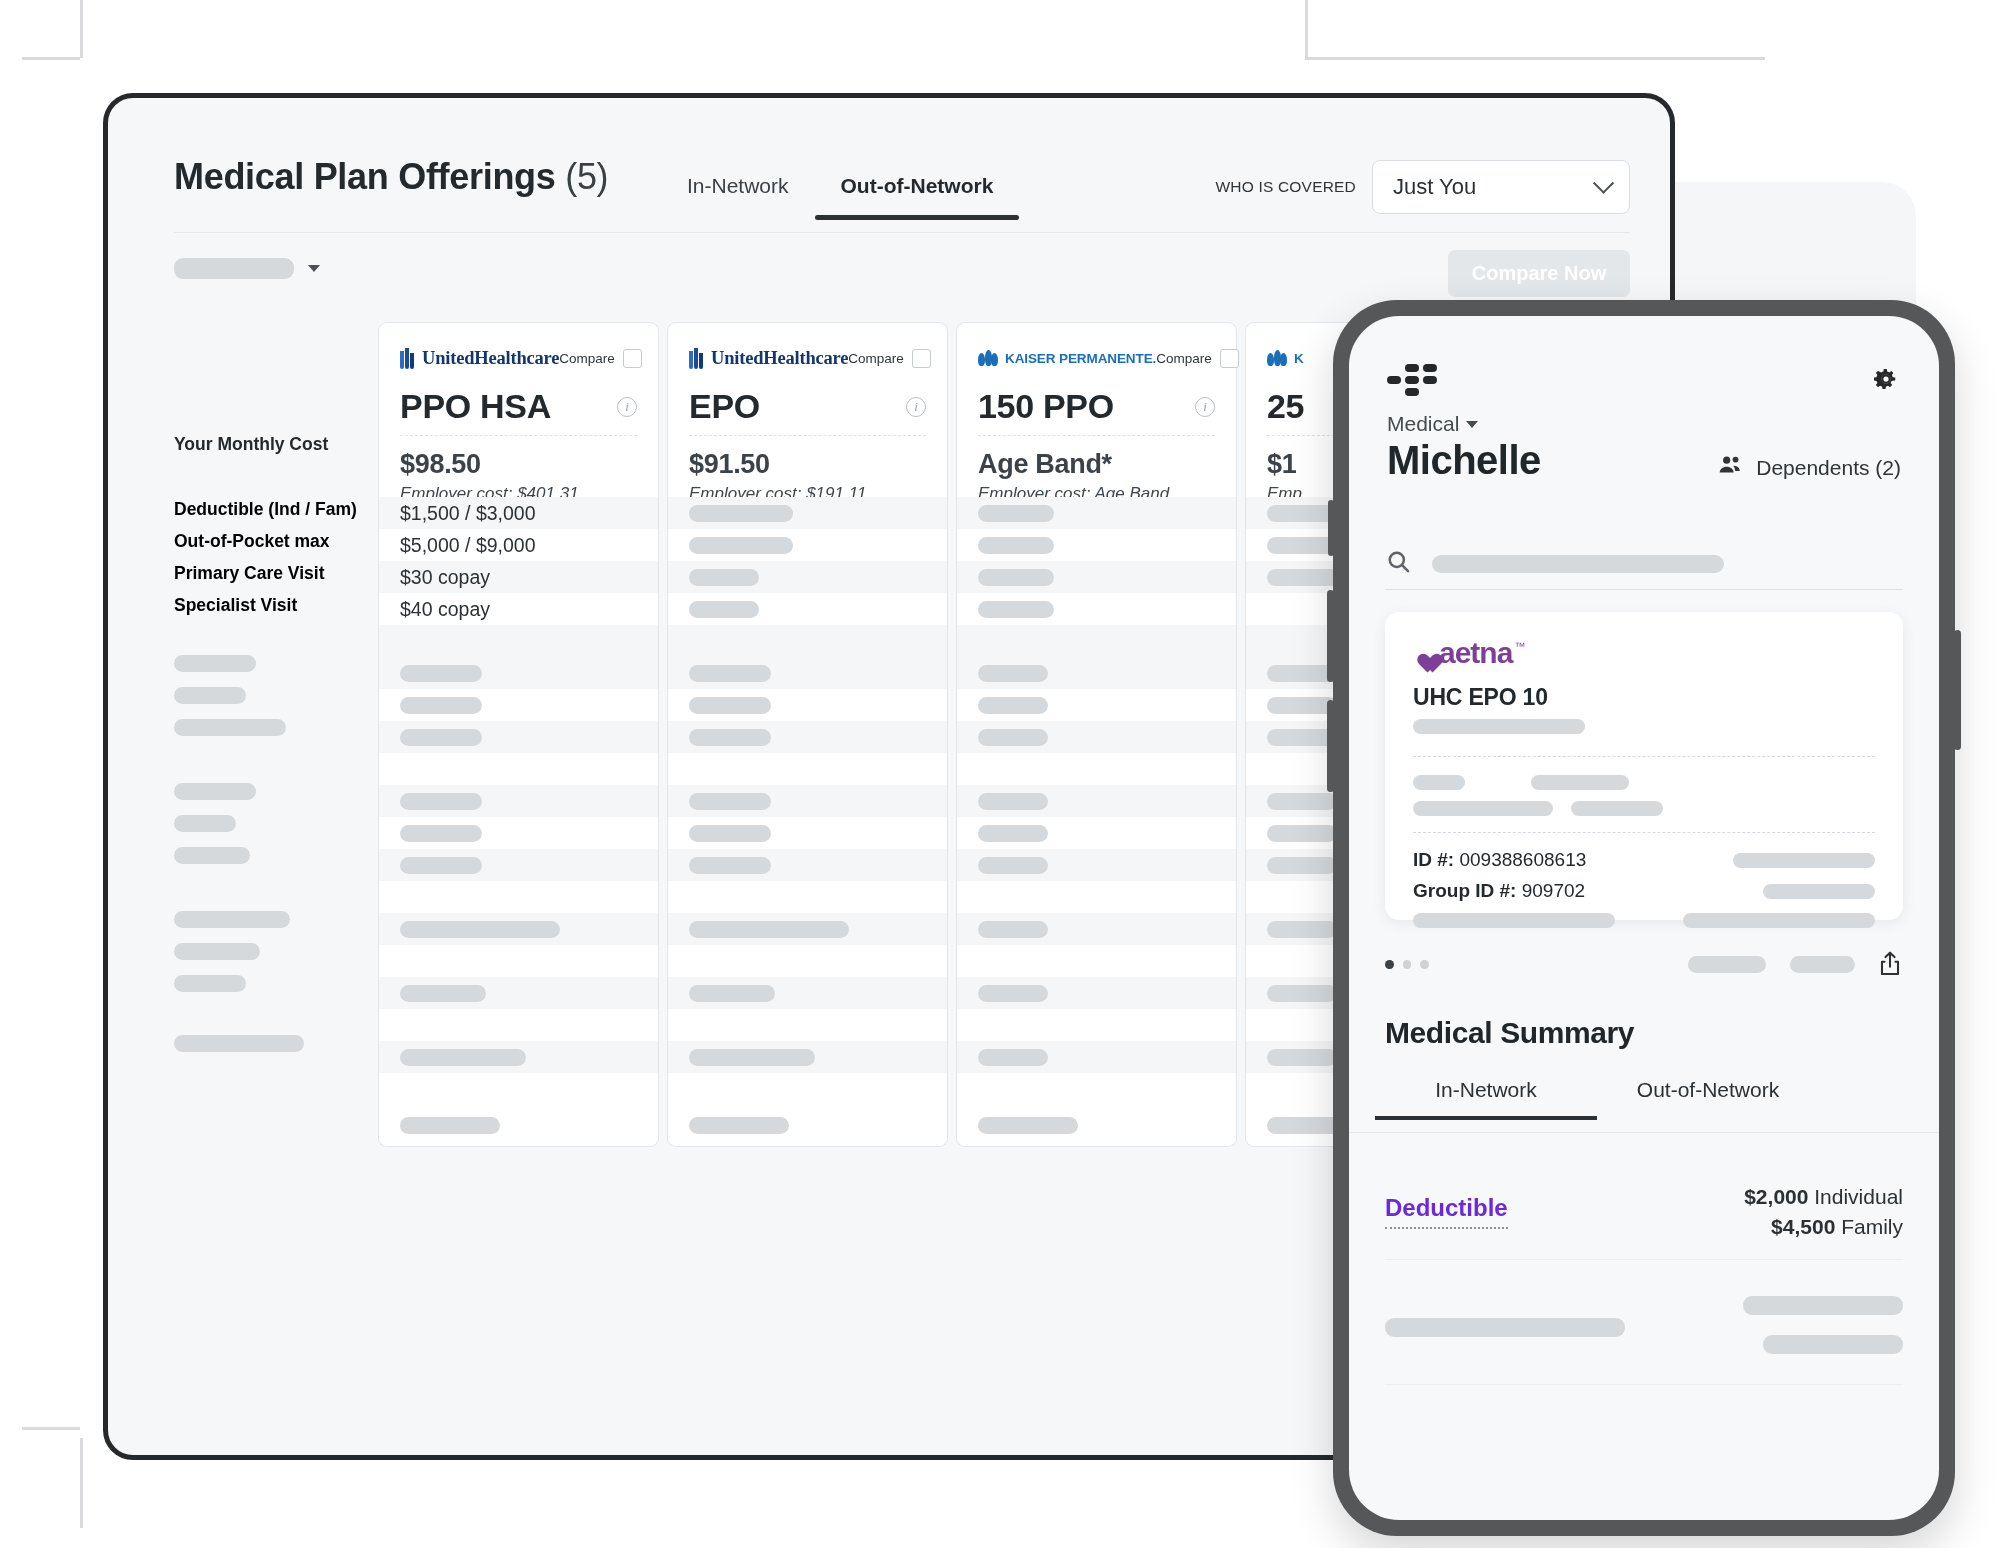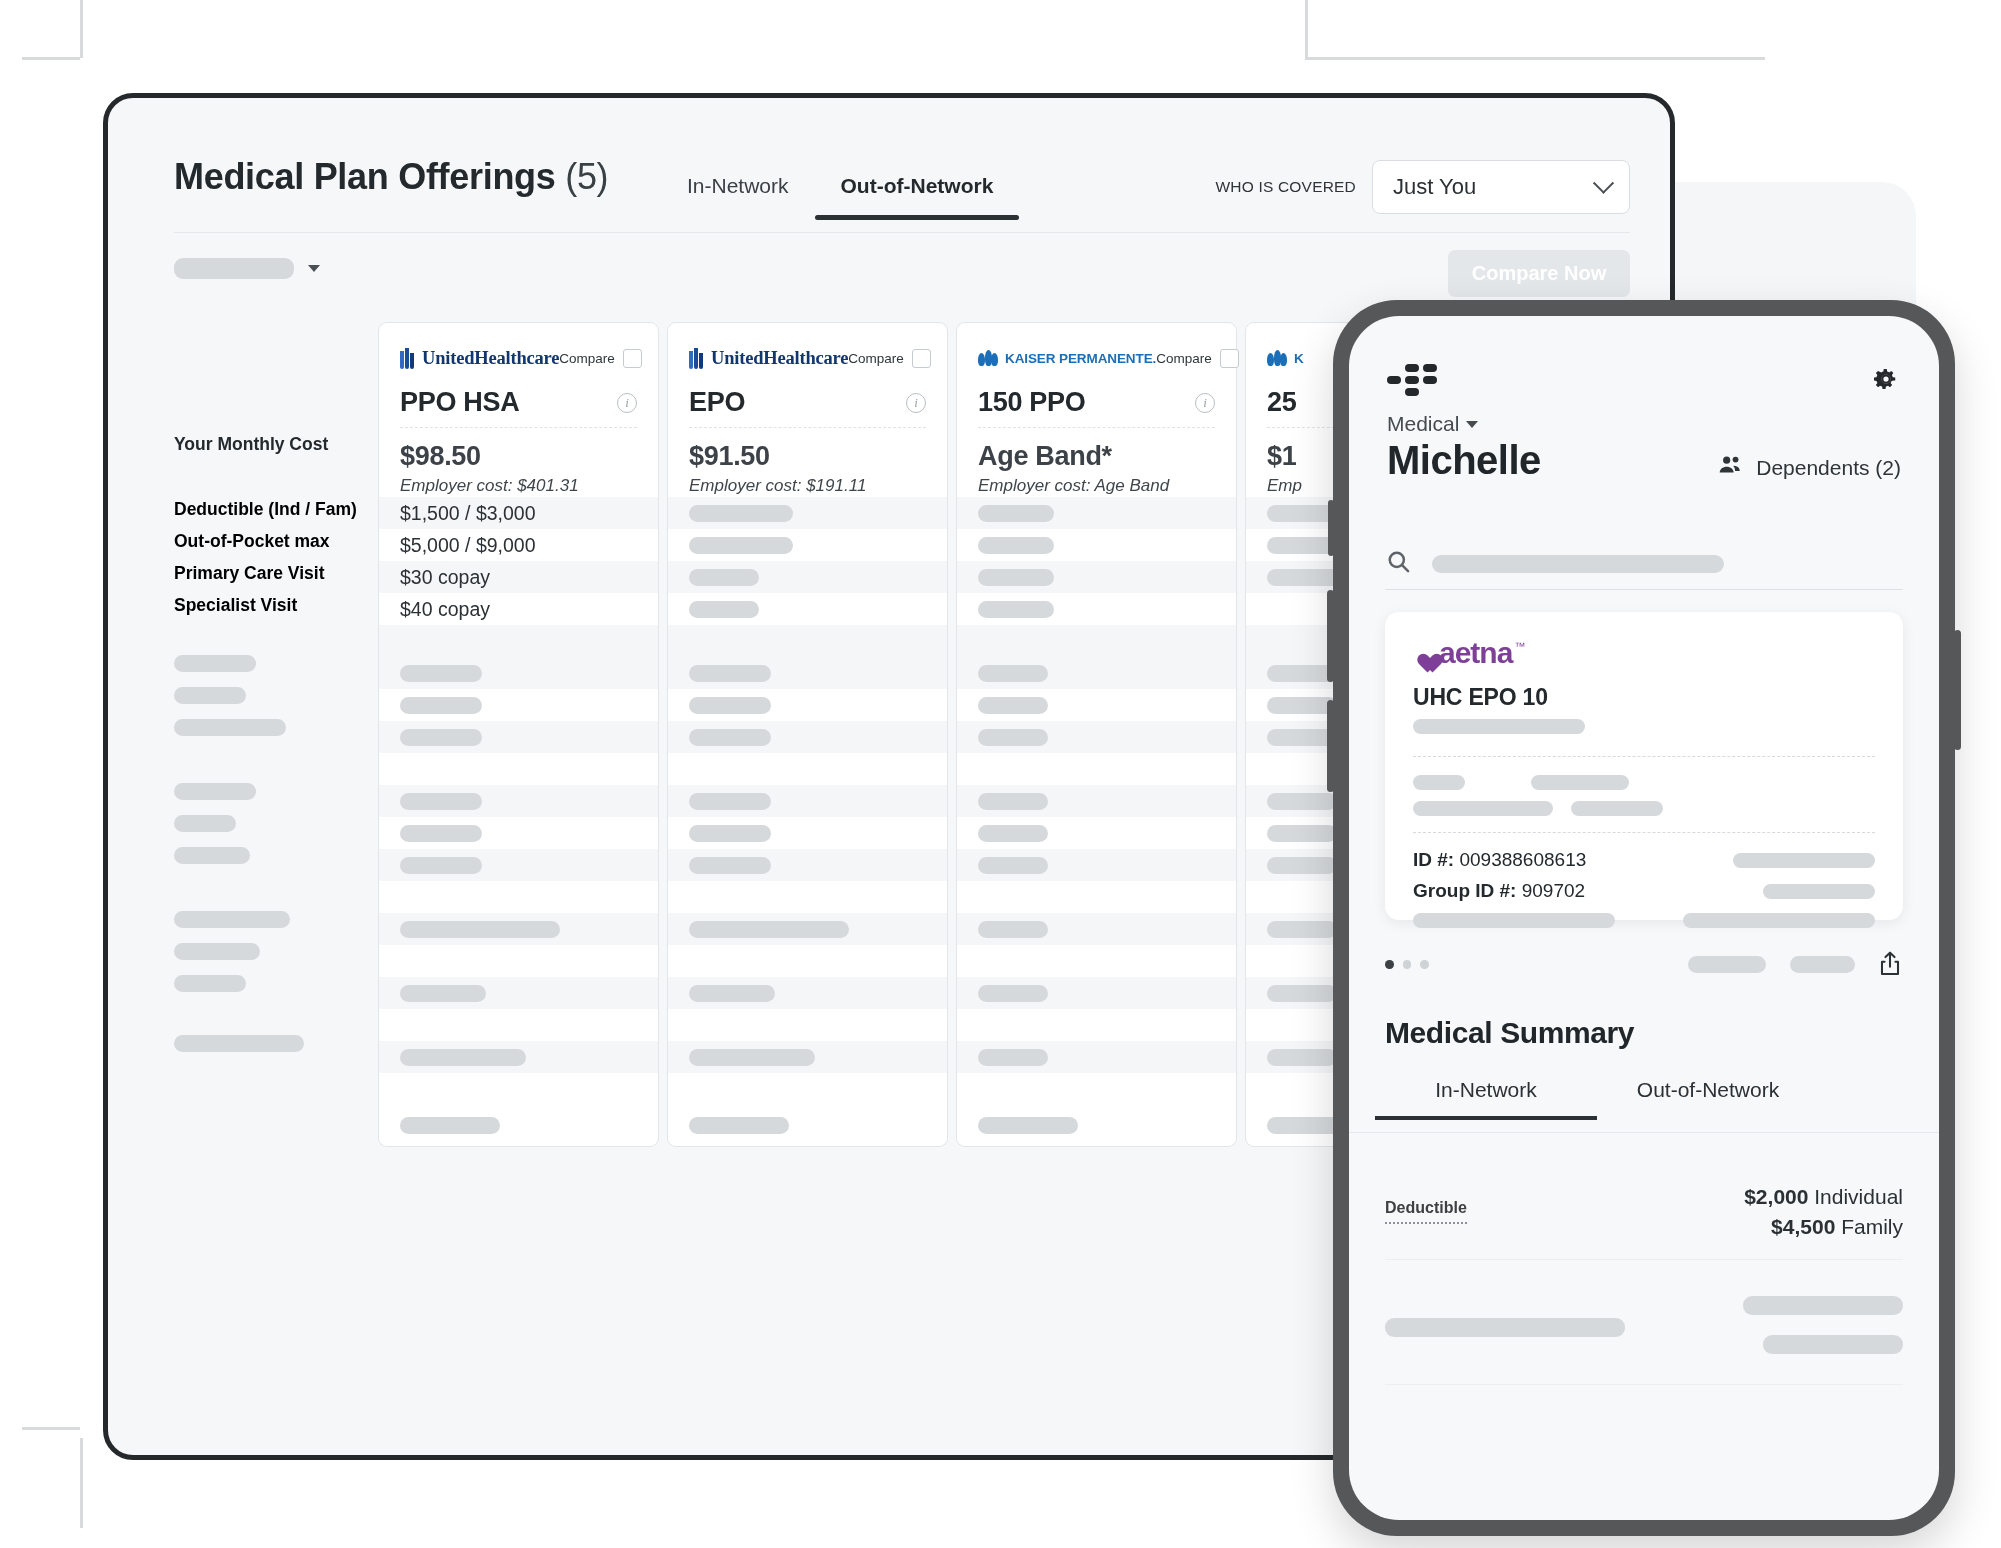--- a/index.html
+++ b/index.html
@@ -98,21 +98,21 @@
   .kp-mark span { position: absolute; background: #1a6fb8; border-radius: 50% 50% 40% 40%; }
   .kp-mark span:nth-child(1){ left:0; top:3px; width:7px; height:13px; }
   .kp-mark span:nth-child(2){ left:6.5px; top:0; width:7px; height:16px; }
   .kp-mark span:nth-child(3){ left:13px; top:3px; width:7px; height:13px; }
 
   .cmp { display: flex; align-items: center; gap: 8px; }
   .cmp-label { font-size: 13.5px; color: #2f3639; white-space: nowrap; }
   .cmp-box { width: 19px; height: 19px; border: 1.5px solid #c6cbd0; border-radius: 3px; background: #fff; }
 
   .plan-name-row { display: flex; align-items: center; justify-content: space-between; margin-top: 16px; }
-  .plan-name { font-size: 27px; font-weight: 700; color: #23292c; letter-spacing: -0.3px; white-space: nowrap; }
+  .plan-name { font-size: 34px; font-weight: 700; color: #23292c; letter-spacing: -0.3px; white-space: nowrap; }
   .info-i {
     width: 20px; height: 20px; border-radius: 50%; border: 1.6px solid #b9bfc4;
     color: #9aa1a7; font-size: 13px; font-style: italic; font-family: "Liberation Serif", serif;
     display: flex; align-items: center; justify-content: center; flex: 0 0 auto;
   }
   .dash-rule { border-bottom: 1.5px dashed #dfe3e6; margin-top: 9px; }
   .price { font-size: 27px; font-weight: 700; color: #3c4247; margin-top: 13px; letter-spacing: -0.3px; white-space: nowrap; }
   .price.band { font-weight: 700; }
   .emp-cost { font-size: 17px; font-style: italic; color: #3f464b; margin-top: 4px; white-space: nowrap; }
 
@@ -186,21 +186,21 @@
   .dot.active { background: #3c4145; }
 
   .sum-title { position: absolute; left: 36px; top: 700px; font-size: 30px; font-weight: 700; color: #20262a; letter-spacing: -0.4px; }
   .sum-tabs { position: absolute; left: 26px; right: 0; top: 762px; display: flex; }
   .sum-tab { width: 222px; text-align: center; padding-bottom: 18px; font-size: 21px; color: #2b3135; position: relative; }
   .sum-tab.active::after { content:""; position:absolute; left:0; right:0; bottom:0; height:4px; background:#2b3135; }
   .sum-tabs-rule { position: absolute; left: 0; right: 0; top: 816px; height: 1px; background: #e6e9ec; }
 
   .sum-row { position: absolute; left: 36px; right: 36px; top: 848px; height: 96px; border-bottom: 1px solid #eceef0;
              display: flex; align-items: center; justify-content: space-between; }
-  .sum-lbl { font-size: 16px; font-weight: 700; color: #404040; border-bottom: 2.5px dotted #8b9196; padding-bottom: 5px; }
+  .sum-lbl { font-size: 24px; font-weight: 700; color: #6d28d9; border-bottom: 2.5px dotted #8b9196; padding-bottom: 5px; }
   .sum-vals { text-align: right; font-size: 21px; color: #2a3034; line-height: 1.42; white-space: nowrap; }
   .sum-vals b { font-weight: 700; }
 
   .ph-foot { position: absolute; left: 36px; right: 36px; top: 980px; }
 </style>
 </head>
 <body>
 
 <div class="guide guide-v" style="left:80px; top:0; height:58px;"></div>
 <div class="guide guide-h" style="left:22px; top:57px; width:58px;"></div>

